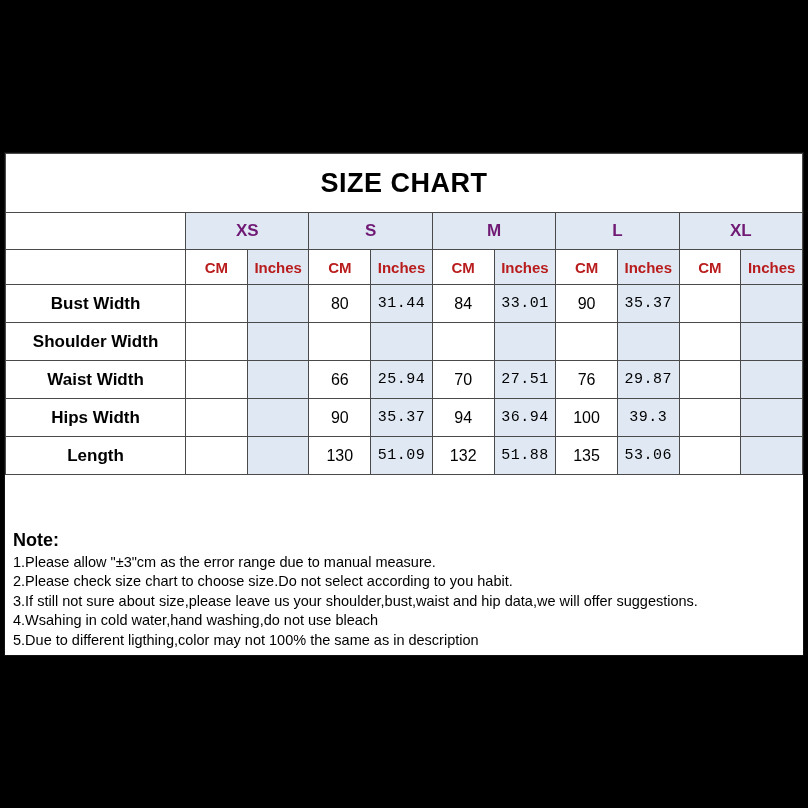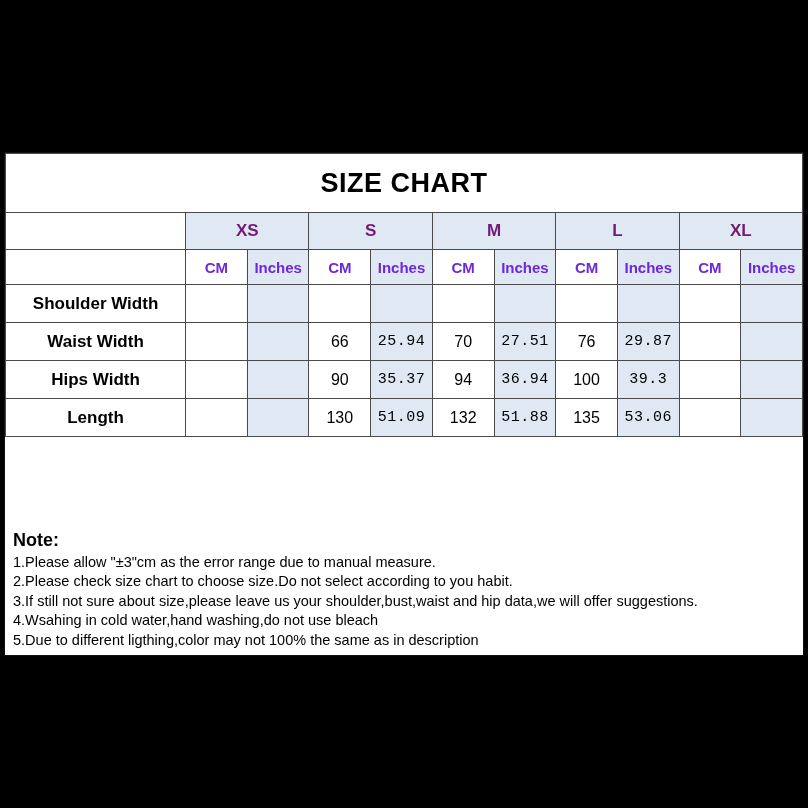--- a/index.html
+++ b/index.html
@@ -56,21 +56,21 @@
     color: #701a75;
     background: #dfe8f3;
   }
   .corner {
     background: #ffffff;
   }
   .unit-head {
     height: 34px;
     font-size: 15px;
     font-weight: bold;
-    color: #6d28d9;
+    color: #b91c1c;
   }
   .unit-cm {
     background: #ffffff;
   }
   .unit-in {
     background: #dfe8f3;
   }
   .row-label {
     height: 37px;
     font-size: 17px;
@@ -156,20 +156,33 @@
           <td class="unit-head unit-cm">CM</td>
           <td class="unit-head unit-in">Inches</td>
           <td class="unit-head unit-cm">CM</td>
           <td class="unit-head unit-in">Inches</td>
           <td class="unit-head unit-cm">CM</td>
           <td class="unit-head unit-in">Inches</td>
           <td class="unit-head unit-cm">CM</td>
           <td class="unit-head unit-in">Inches</td>
         </tr>
 
+        <tr>
+          <td class="row-label">Bust Width</td>
+          <td class="val cm"></td>
+          <td class="val inch"></td>
+          <td class="val cm">80</td>
+          <td class="val inch">31.44</td>
+          <td class="val cm">84</td>
+          <td class="val inch">33.01</td>
+          <td class="val cm">90</td>
+          <td class="val inch">35.37</td>
+          <td class="val cm"></td>
+          <td class="val inch"></td>
+        </tr>
 
         <tr>
           <td class="row-label">Shoulder Width</td>
           <td class="val cm"></td>
           <td class="val inch"></td>
           <td class="val cm"></td>
           <td class="val inch"></td>
           <td class="val cm"></td>
           <td class="val inch"></td>
           <td class="val cm"></td>

